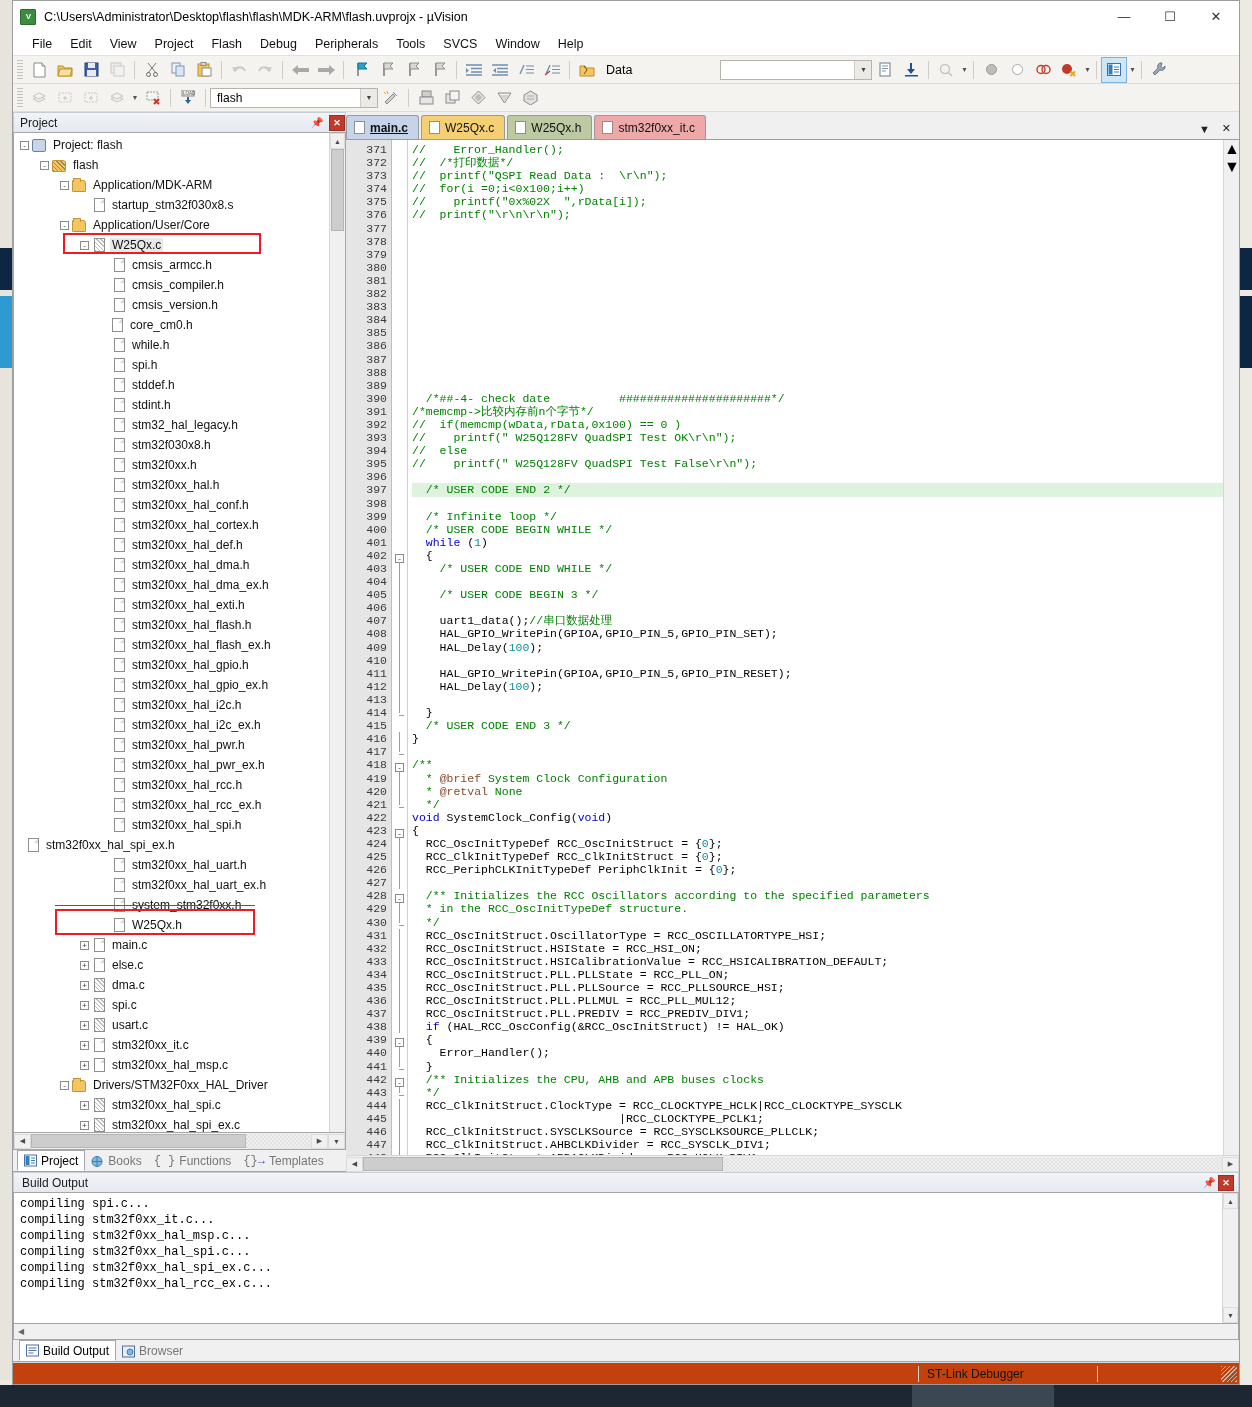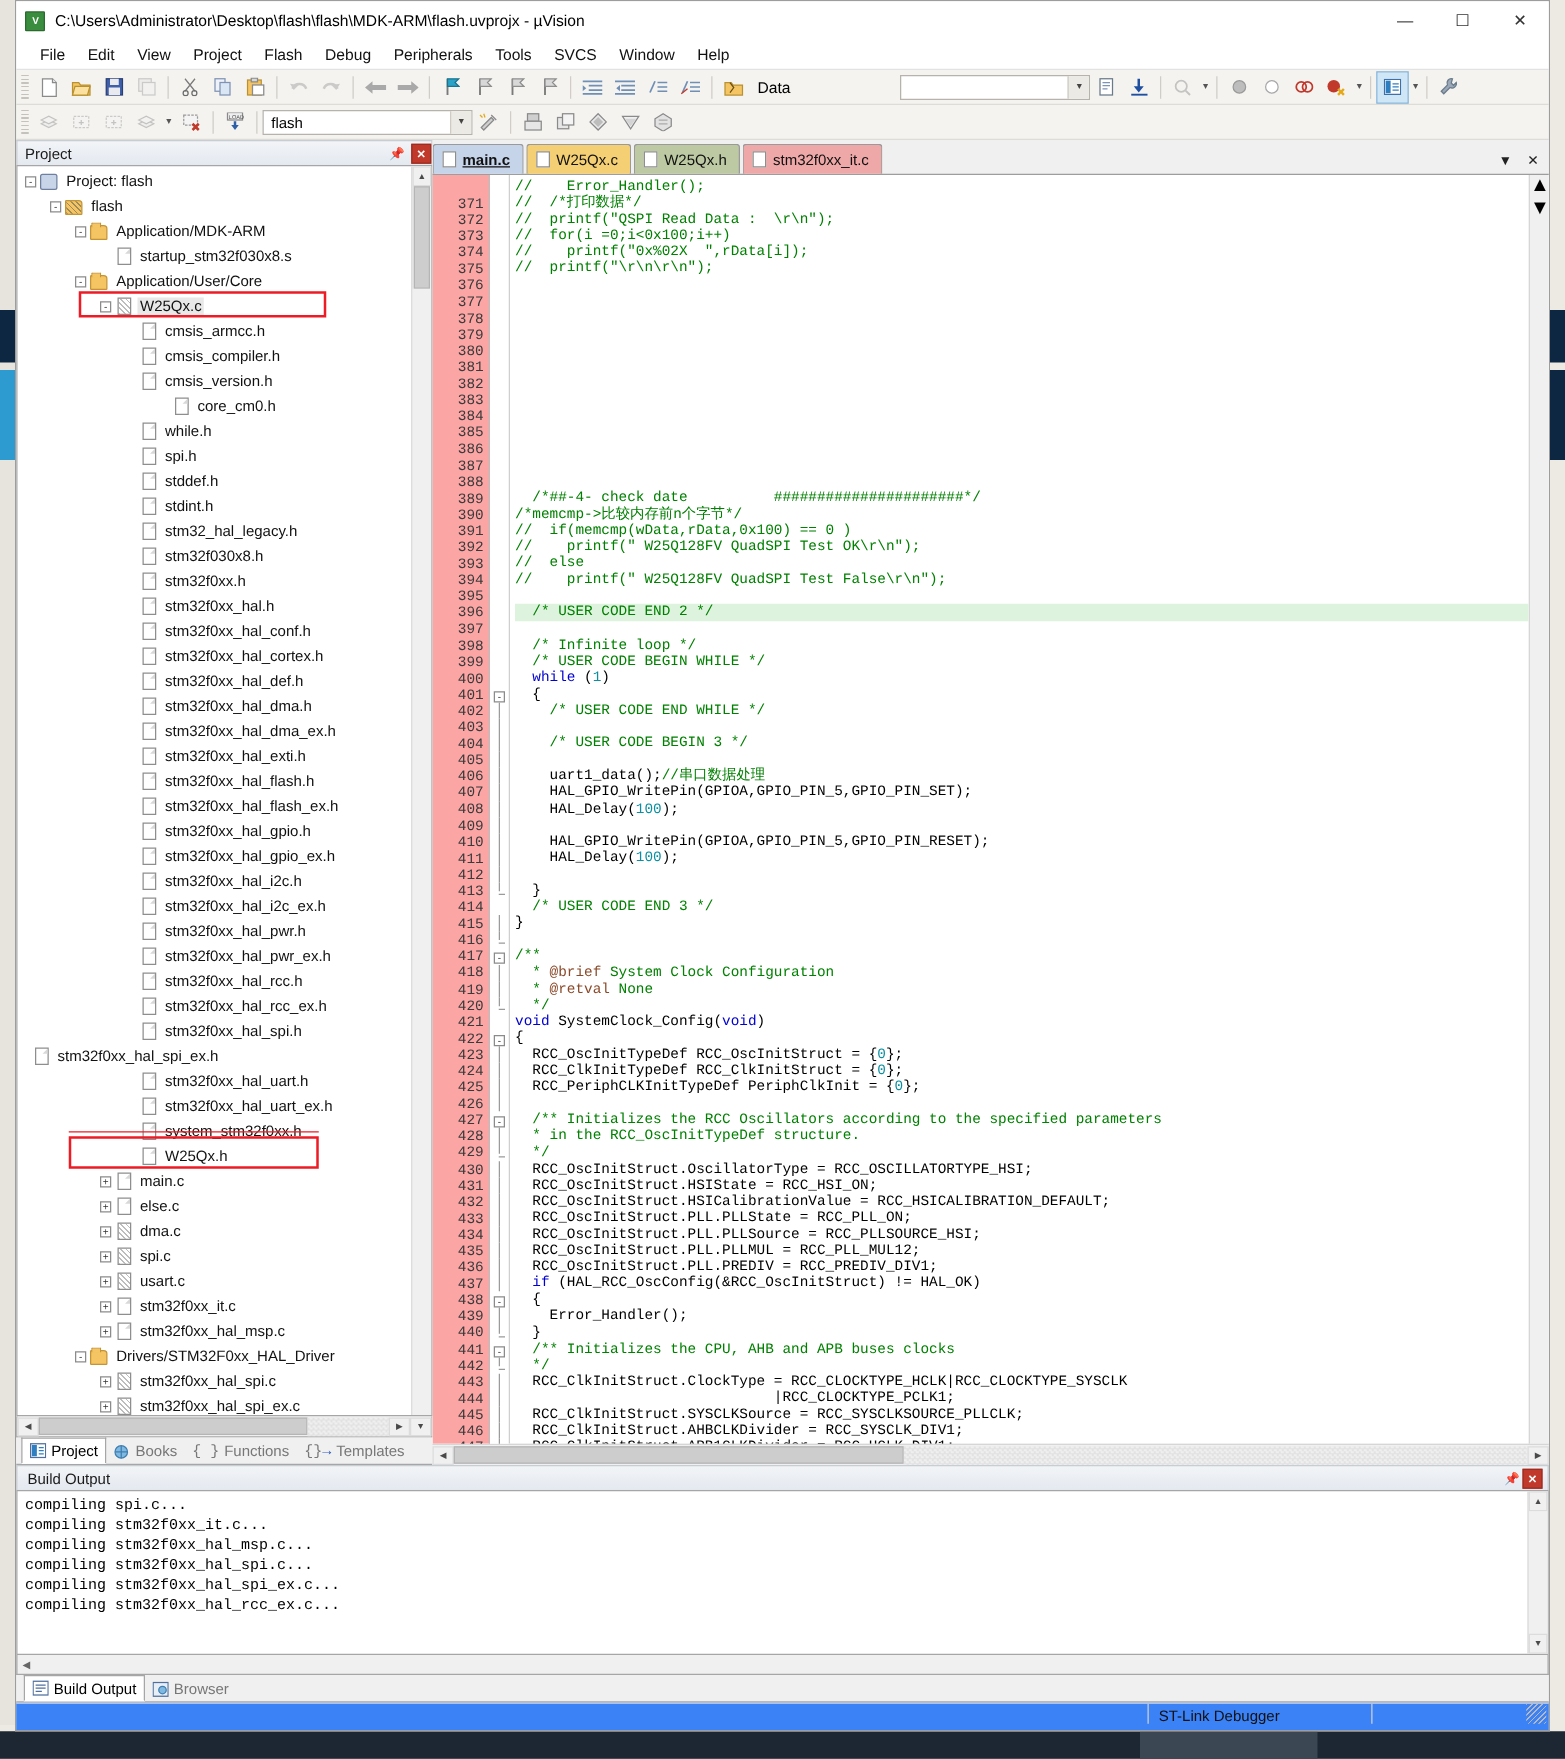--- a/index.html
+++ b/index.html
@@ -188,23 +188,23 @@
   .etab.t-main .lbl { font-weight: bold; text-decoration: underline; }
   .etab.t-c { background: #f5cf73; }
   .etab.t-h { background: #bcc9a2; }
   .etab.t-it { background: #efa8a8; }
   #edtab-right { margin-left: auto; display: flex; align-items: center; gap: 12px;
                  padding-right: 8px; padding-bottom: 4px; font-size: 11px; color: #222; }
 
   #editor-wrap { flex: 1; display: flex; min-height: 0; background: #fff; }
   #editor { flex: 1; display: flex; overflow: hidden; position: relative; min-width: 0; }
   #gutter {
-    width: 46px; background: #fca5a5; border-right: 1px solid #bdbdbd; flex: none;
+    width: 46px; background: #e5e5e5; border-right: 1px solid #bdbdbd; flex: none;
     font-family: "Liberation Mono", monospace; font-size: 11.5px; color: #3a3a3a;
-    text-align: right; padding-top: 17px;
+    text-align: right; padding-top: 3px;
   }
   #gutter div { height: 13.1px; line-height: 13.1px; padding-right: 4px; }
   #foldcol { width: 16px; background: #fff; border-right: 1px solid #cfcfcf; flex: none;
              padding-top: 3px; position: relative; }
   #foldcol div { height: 13.1px; line-height: 13.1px; text-align:center; position: relative; }
   .foldbox { display: inline-block; width: 9px; height: 9px; border: 1px solid #8b8b8b;
              background: #fff; font-size: 8px; line-height: 7px; color: #333; }
   .foldbar { position:absolute; left: 7px; top: 0; bottom: 0; border-left: 1px solid #9b9b9b; }
   .foldend { position:absolute; left: 7px; bottom: 3px; width: 5px; border-bottom: 1px solid #9b9b9b; }
   #code {
@@ -237,22 +237,22 @@
     padding: 3px 0 0 6px; white-space: pre; overflow: hidden; min-width: 0;
   }
   #build-text div { height: 16px; line-height: 16px; }
   #build-hscroll { height: 16px; background: #f0f0f0; display:flex; align-items:center;
                    border:1px solid #a6a6a6; border-top:none; flex:none; font-size:8px; color:#666;
                    padding-left:4px; }
   #build-tabs { height: 22px; background: #f0f0f0; display:flex; align-items:flex-end;
                 flex:none; padding-left: 6px; border-bottom: 1px solid #a6a6a6; }
 
   
-  #statusbar { height: 22px; background: #3b82f6; border-top: 1px solid #d6d6d6;
-               display: flex; flex: none; font-size: 12px; color: #111; }
+  #statusbar { height: 22px; background: #c2410c; border-top: 1px solid #d6d6d6;
+               display: flex; align-items: center; flex: none; font-size: 12px; color: #111; }
   .sb-cell { height: 20px; display:flex; align-items:center; padding: 0 8px; }
   .sb-sep { width: 1px; height: 16px; background: #cfcfcf; }
   #sb-grip { margin-left: auto; width: 16px; height: 16px; margin-right: 2px;
              background: repeating-linear-gradient(135deg,#b9b9b9 0 1px,transparent 1px 3px); }
 </style>
 </head>
 <body>
 
 <div id="desktop-bg"></div>
 <div id="bg-sliver-left"></div>
@@ -622,21 +622,21 @@
             <div class="tnode" style="padding-left: 86px;">
               <span class="noexp"></span>
               <span class="ico ico-doc"></span>
               <span class="tlabel">cmsis_compiler.h</span>
             </div>
             <div class="tnode" style="padding-left: 86px;">
               <span class="noexp"></span>
               <span class="ico ico-doc"></span>
               <span class="tlabel">cmsis_version.h</span>
             </div>
-            <div class="tnode" style="padding-left: 112px; text-align: center;">
+            <div class="tnode" style="padding-left: 84px; text-align: center;">
               <span class="noexp"></span>
               <span class="ico ico-doc"></span>
               <span class="tlabel">core_cm0.h</span>
             </div>
             <div class="tnode" style="padding-left: 86px;">
               <span class="noexp"></span>
               <span class="ico ico-doc"></span>
               <span class="tlabel">while.h</span>
             </div>
             <div class="tnode" style="padding-left: 86px;">

